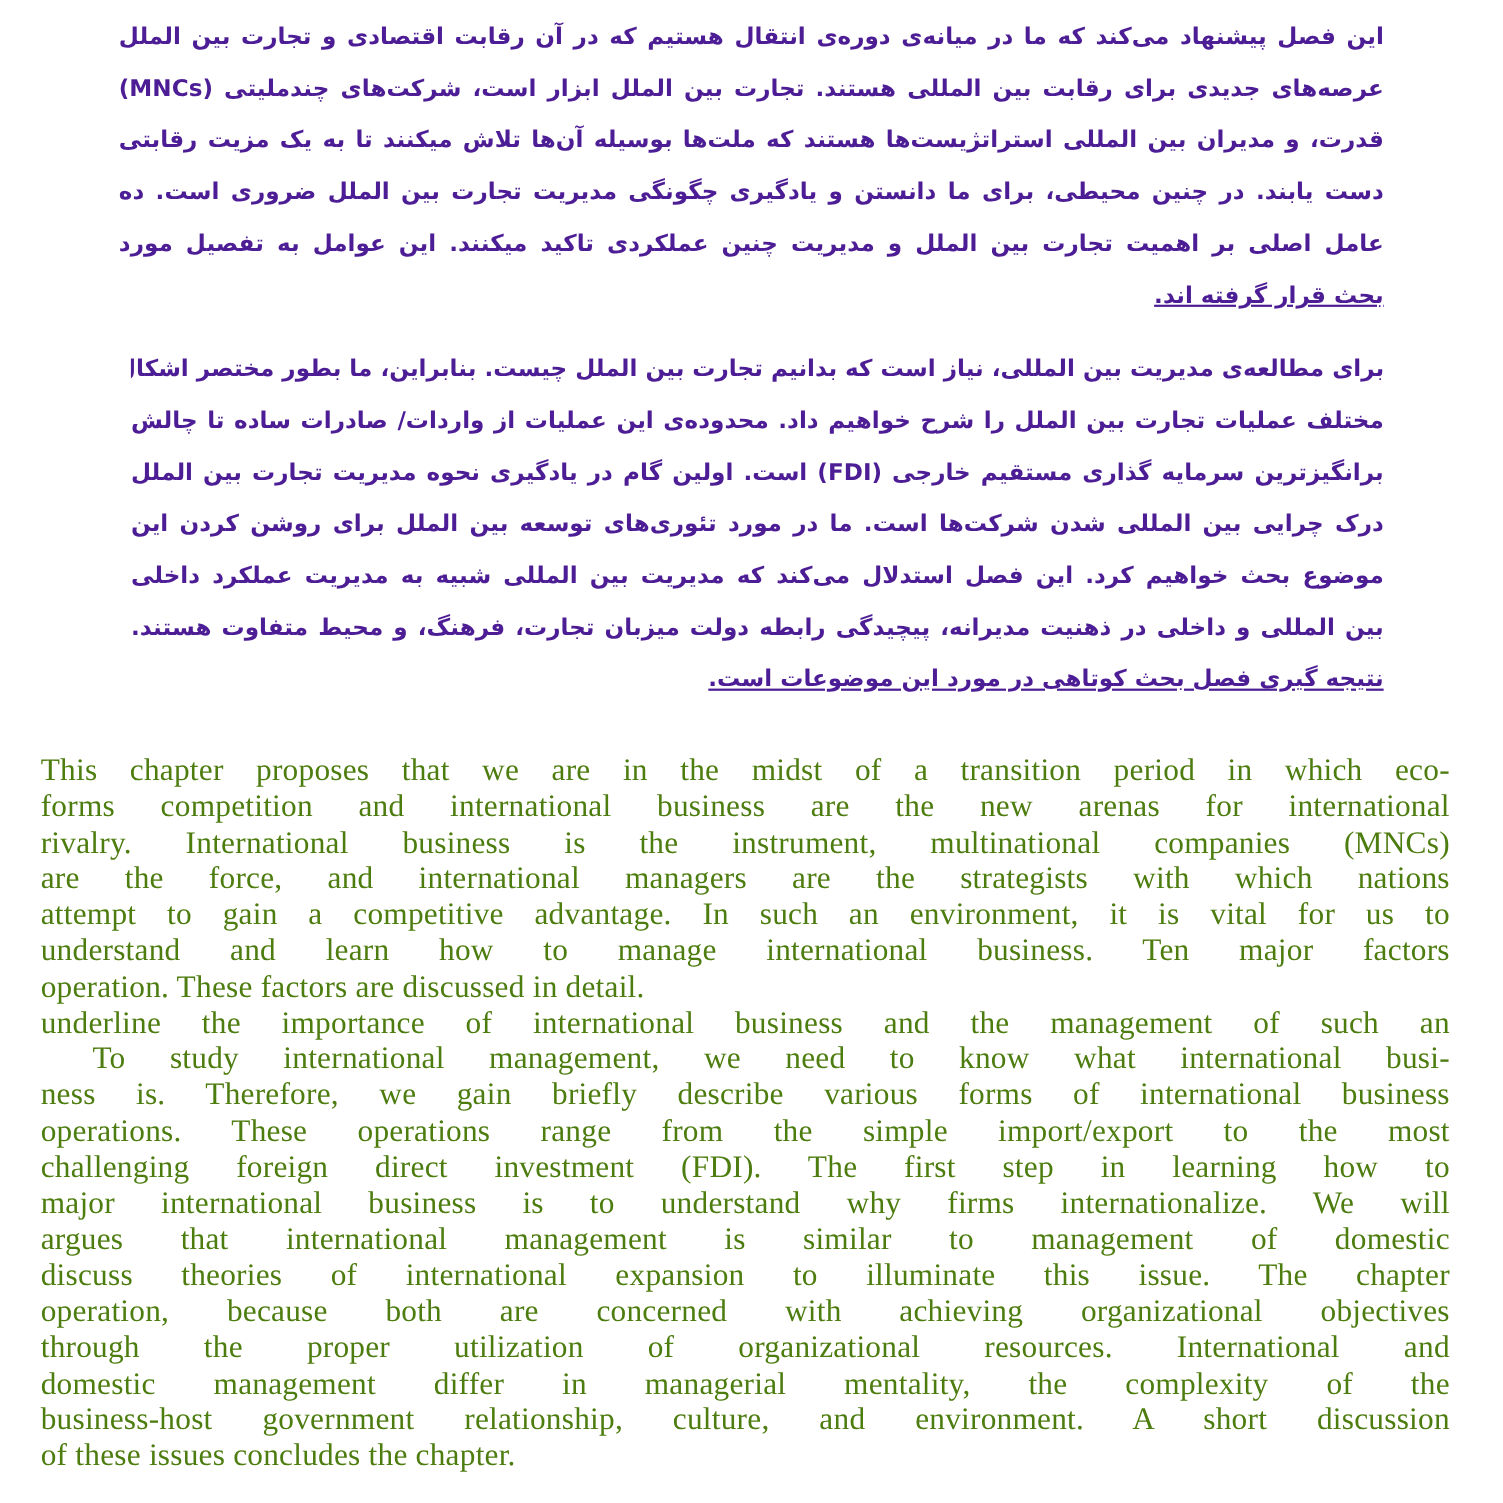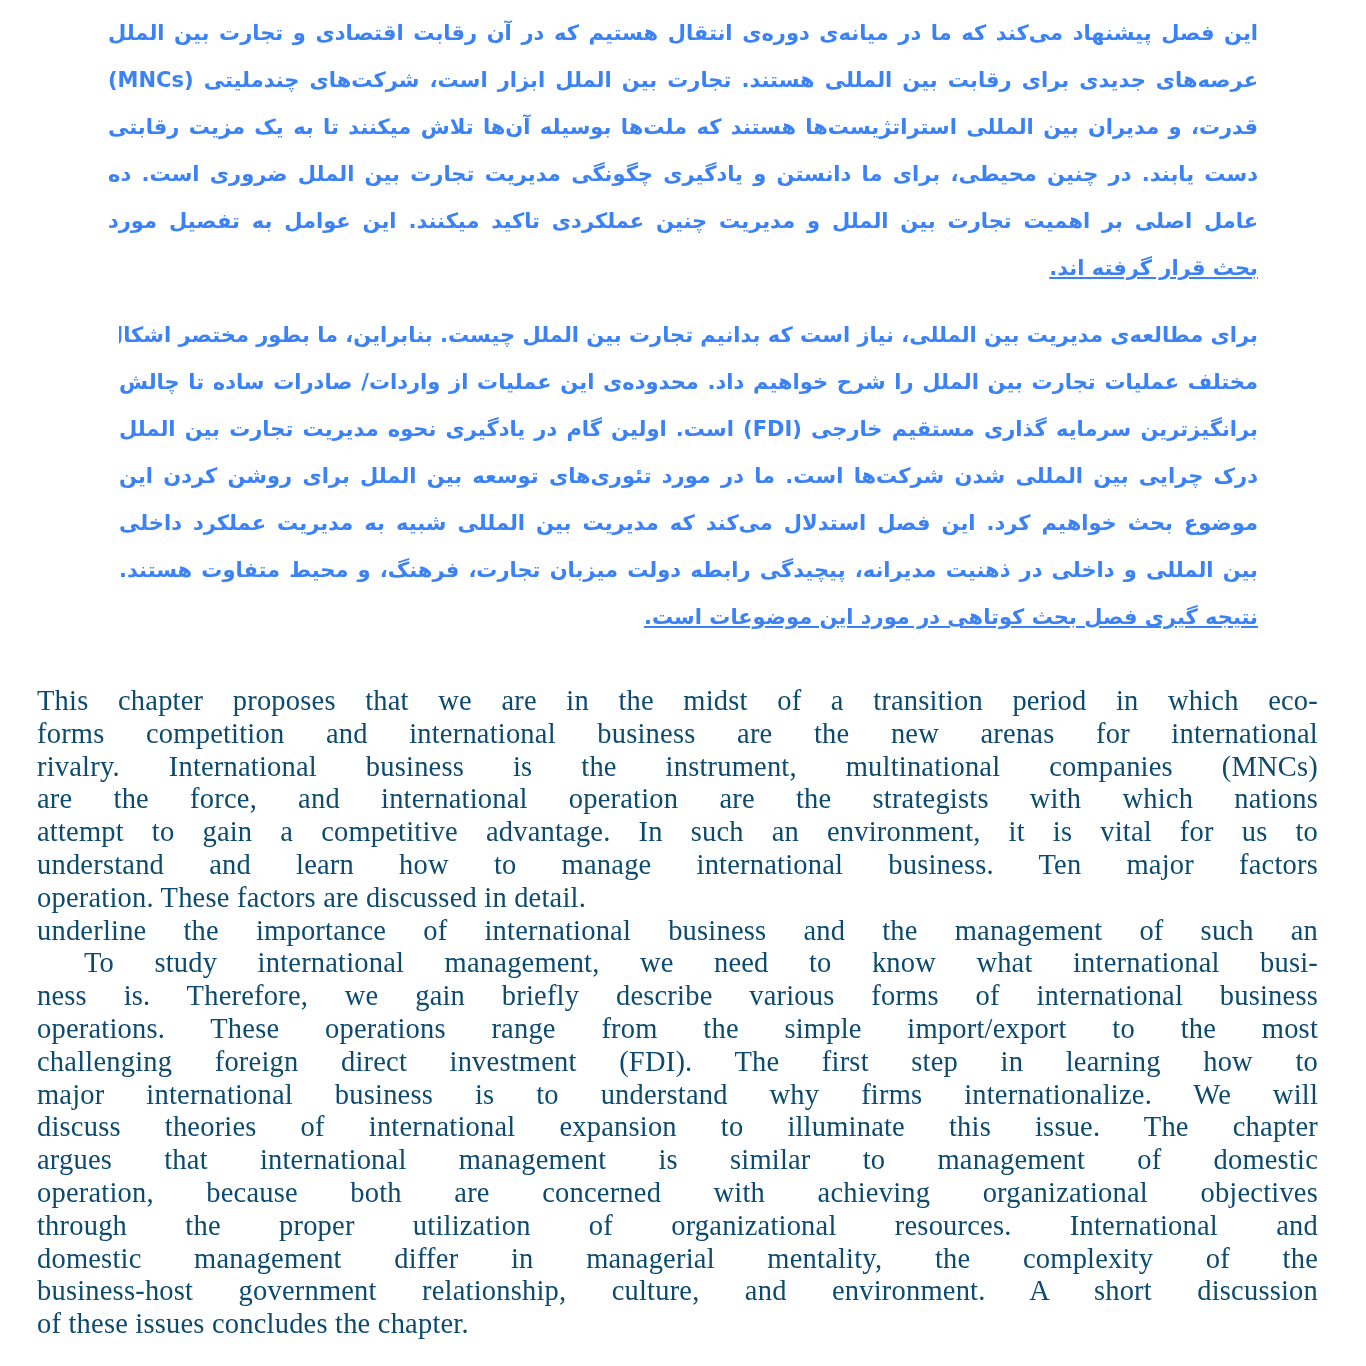--- a/index.html
+++ b/index.html
@@ -1,30 +1,30 @@
 <!DOCTYPE html>
 <html><head>
 <meta charset="utf-8">
 <style>
   html, body { margin: 0; padding: 0; background: #ffffff; }
   body { width: 1366px; height: 1366px; position: relative; overflow: hidden; color: #1a1a1a; }
   .fa-block {
     position: absolute; left: 108px; top: 10px; width: 1150px;
     direction: rtl; text-align: justify;
     font-family: "DejaVu Sans", sans-serif; font-weight: bold;
-    font-size: 21px; line-height: 47px; color: #3b82f6;
+    font-size: 21px; line-height: 47px; color: #4c1d95;
   }
   .fa-line { display: block; text-align-last: justify; white-space: nowrap; overflow: hidden; height: 47px; }
   .fa-line.last { text-align-last: right; text-decoration: underline; }
   .fa-para { margin: 0; }
   .fa-para + .fa-para { margin-top: 20px; margin-left: 11px; }
   .en-block {
     position: absolute; left: 37px; top: 685px; width: 1281px;
     font-family: "Liberation Serif", serif; font-size: 28.5px; line-height: 32.8px;
-    color: #0c4a6e; letter-spacing: 0.2px;
+    color: #4d7c0f; letter-spacing: 0.2px;
   }
   .en-line { display: block; text-align: justify; text-align-last: justify; white-space: nowrap; height: 32.8px; }
   .en-line.last { text-align-last: left; }
   .en-line.indent { padding-left: 47px; }
   .en-para { margin: 0; }
 </style>
 </head>
 <body>
 
 <div class="fa-block">
@@ -45,33 +45,33 @@
     <span class="fa-line">بین المللی و داخلی در ذهنیت مدیرانه، پیچیدگی رابطه دولت میزبان تجارت، فرهنگ، و محیط متفاوت هستند.</span>
     <span class="fa-line last">نتیجه گیری فصل بحث کوتاهی در مورد این موضوعات است.</span>
   </p>
 </div>
 
 <div class="en-block">
   <p class="en-para">
     <span class="en-line">This chapter proposes that we are in the midst of a transition period in which eco-</span>
     <span class="en-line">forms competition and international business are the new arenas for international</span>
     <span class="en-line">rivalry. International business is the instrument, multinational companies (MNCs)</span>
-    <span class="en-line">are the force, and international operation are the strategists with which nations</span>
+    <span class="en-line">are the force, and international managers are the strategists with which nations</span>
     <span class="en-line">attempt to gain a competitive advantage. In such an environment, it is vital for us to</span>
     <span class="en-line">understand and learn how to manage international business. Ten major factors</span>
     <span class="en-line last">operation. These factors are discussed in detail.</span>
     <span class="en-line">underline the importance of international business and the management of such an</span>
   </p>
   <p class="en-para">
     <span class="en-line indent">To study international management, we need to know what international busi-</span>
     <span class="en-line">ness is. Therefore, we gain briefly describe various forms of international business</span>
     <span class="en-line">operations. These operations range from the simple import/export to the most</span>
     <span class="en-line">challenging foreign direct investment (FDI). The first step in learning how to</span>
     <span class="en-line">major international business is to understand why firms internationalize. We will</span>
+    <span class="en-line">argues that international management is similar to management of domestic</span>
     <span class="en-line">discuss theories of international expansion to illuminate this issue. The chapter</span>
-    <span class="en-line">argues that international management is similar to management of domestic</span>
     <span class="en-line">operation, because both are concerned with achieving organizational objectives</span>
     <span class="en-line">through the proper utilization of organizational resources. International and</span>
     <span class="en-line">domestic management differ in managerial mentality, the complexity of the</span>
     <span class="en-line">business-host government relationship, culture, and environment. A short discussion</span>
     <span class="en-line last">of these issues concludes the chapter.</span>
   </p>
 </div>
 
 </body></html>

